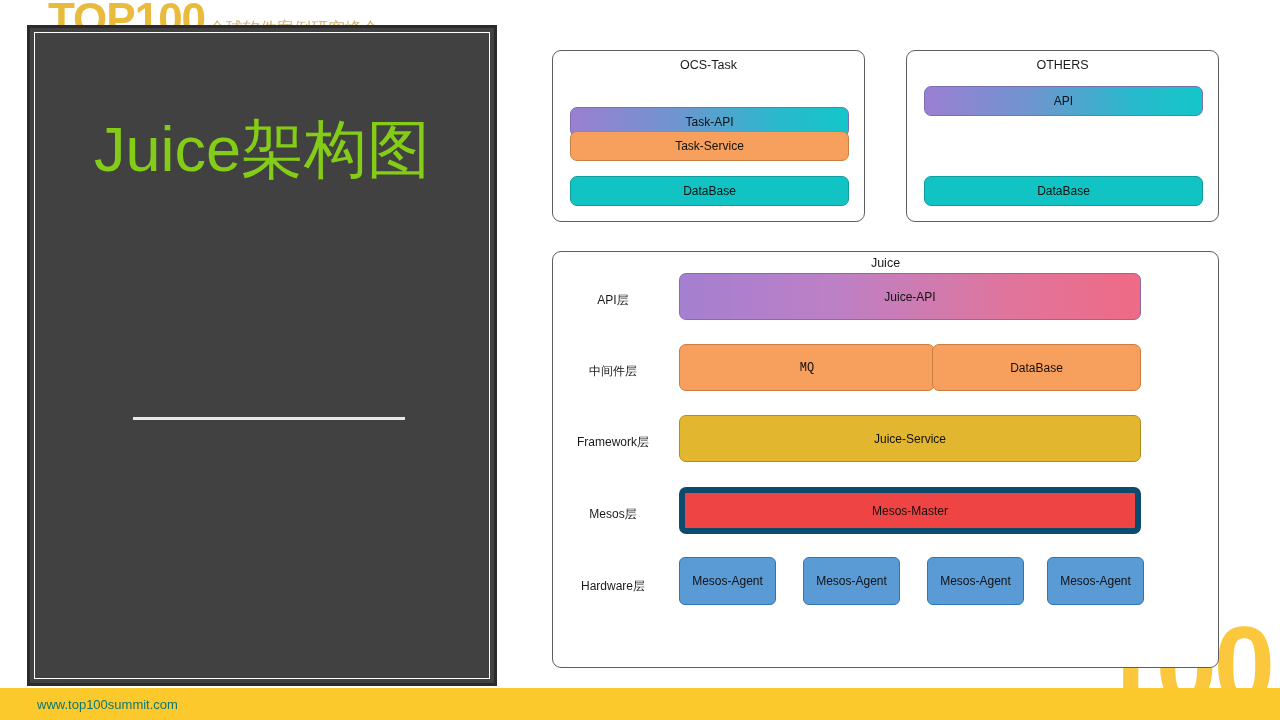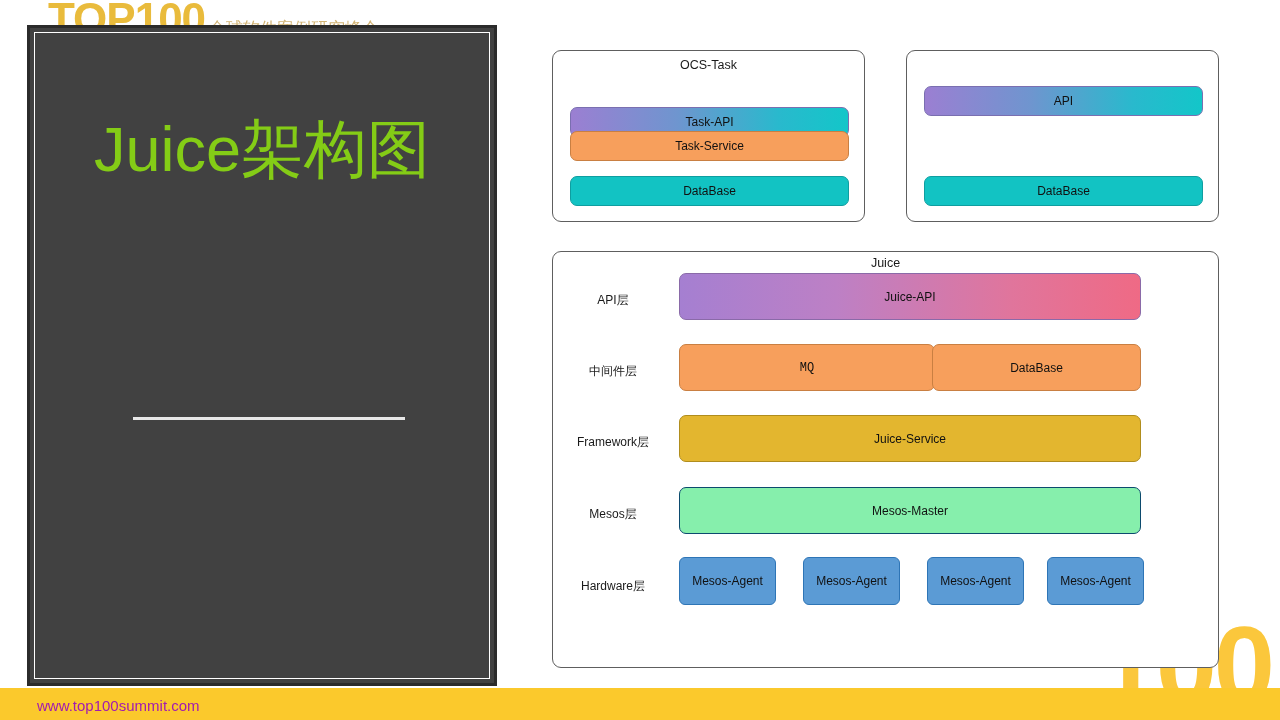--- a/index.html
+++ b/index.html
@@ -135,22 +135,22 @@
   }
   .bar-juiceapi {
     background: linear-gradient(90deg, #a57fd1 0%, #bd80c5 34%, #e0759c 72%, #ef6a85 100%);
     border: 1px solid #8a6aa8;
   }
   .bar-gold {
     background: #e3b62f;
     border: 1px solid #b08d1d;
   }
   .bar-green {
-    background: #86efac;
-    border: 1px solid #0c4a6e;
+    background: #ef4444;
+    border: 6px solid #0c4a6e;
   }
   .bar-blue {
     background: #5b9bd5;
     border: 1px solid #2e75b6;
     border-radius: 6px;
   }
 
   .layer-label {
     position: absolute;
     left: 0;
@@ -167,22 +167,22 @@
     bottom: 0;
     width: 1280px;
     height: 32px;
     background: #fbc92c;
     z-index: 5;
   }
   .footer-url {
     position: absolute;
     left: 37px;
     top: 9px;
-    font-size: 15px;
-    color: #a21caf;
+    font-size: 13px;
+    color: #0f766e;
   }
 </style>
 </head>
 <body>
 
 <div class="wm-top100"><span>TOP100</span><span class="sub">全球软件案例研究峰会</span></div>
 
 <div class="wm-100">100</div>
 
 <div class="title-panel">
@@ -193,20 +193,21 @@
 </div>
 
 <div class="panel" style="left:552px; top:50px; width:313px; height:172px;">
   <div class="panel-title" style="top:8px;">OCS-Task</div>
   <div class="bar bar-gradient-task" style="left:17px; top:35px; width:279px; height:30px;margin-top:21px;">Task-API</div>
   <div class="bar bar-orange" style="left:17px; top:80px; width:279px; height:30px;">Task-Service</div>
   <div class="bar bar-teal" style="left:17px; top:125px; width:279px; height:30px;">DataBase</div>
 </div>
 
 <div class="panel" style="left:906px; top:50px; width:313px; height:172px;">
+  <div class="panel-title" style="top:8px;">OTHERS</div>
   <div class="bar bar-gradient-task" style="left:17px; top:35px; width:279px; height:30px;">API</div>
   <div class="bar bar-teal" style="left:17px; top:125px; width:279px; height:30px;">DataBase</div>
 </div>
 
 <div class="panel" style="left:552px; top:251px; width:667px; height:417px;">
   <div class="panel-title" style="top:5px;">Juice</div>
 
   <div class="layer-label" style="top:40px;">API层</div>
   <div class="bar bar-juiceapi" style="left:126px; top:21px; width:462px; height:47px;">Juice-API</div>
 

